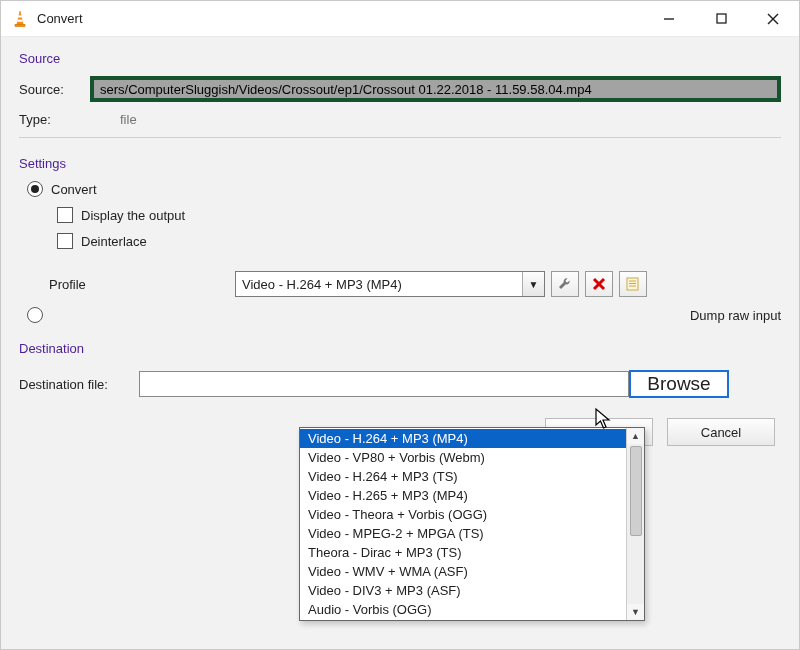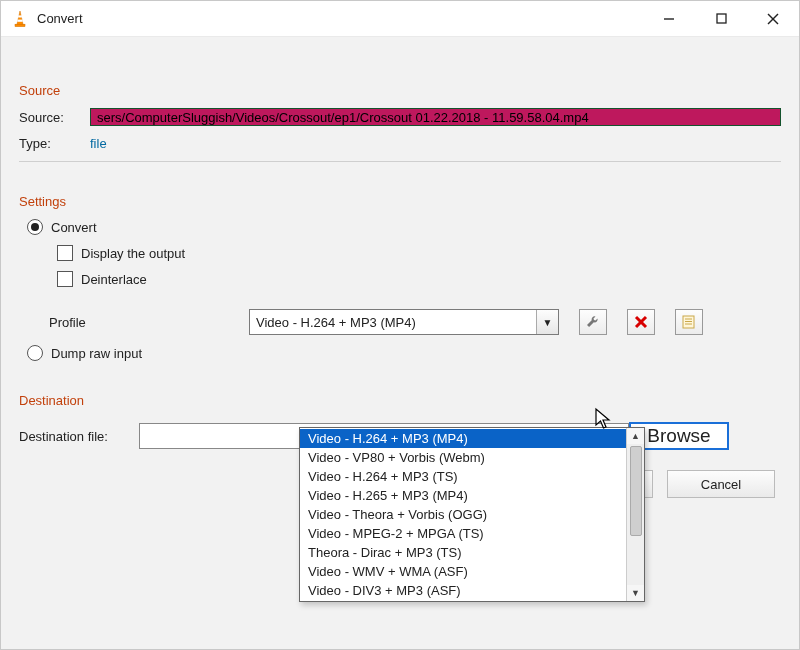--- a/index.html
+++ b/index.html
@@ -50,46 +50,46 @@
     flex: 1;
     padding: 14px 18px 16px 18px;
     background: #f2f2f2;
   }
 
   .group {
     margin-bottom: 18px;
   }
   .group-label {
     font-size: 13px;
-    color: #c2410c;
+    color: #4c1d95;
     margin-bottom: 10px;
-    margin-top: 32px;
   }
   
   .row {
     display: flex;
     align-items: center;
     gap: 1px;
     margin: 10px 0;
   }
   .row .lbl {
     width: 70px;
     color: #222;
   }
   .source-input {
     flex: 1;
-    height: 18px;
-    border: 1px solid #14532d;
+    height: 26px;
+    border: 4px solid #14532d;
     padding: 2px 6px;
     font-family: inherit;
     font-size: 13px;
-    background: #be185d;
+    background: #a3a3a3;
   }
   .type-val {
-    color: #0369a1;
+    color: #737373;
+    margin-left: 30px;
   }
   .src-rule {
     height: 1px;
     background: #cfcfcf;
     margin-top: 10px;
   }
 
   
   .radio-row, .check-row {
     display: flex;
@@ -105,21 +105,21 @@
   }
   .radio { border-radius: 50%; }
   .radio .dot {
     width: 8px; height: 8px; border-radius: 50%; background: #222;
   }
   .indent-block { padding-left: 30px; }
 
   .profile-row {
     display: flex;
     align-items: center;
-    gap: 20px;
+    gap: 6px;
     margin: 22px 0 10px 0;
   }
   .profile-row .plabel {
     width: 210px;
     padding-left: 30px;
   }
   .combo {
     position: relative;
     width: 310px;
     height: 26px;
@@ -345,21 +345,21 @@
         <span class="tool-btn" title="New profile">
           <svg width="16" height="16" viewBox="0 0 16 16">
             <rect x="2" y="2" width="11" height="12" fill="#fff6d9" stroke="#caa84a"></rect>
             <line x1="4" y1="5" x2="11" y2="5" stroke="#caa84a"></line>
             <line x1="4" y1="7.5" x2="11" y2="7.5" stroke="#caa84a"></line>
             <line x1="4" y1="10" x2="11" y2="10" stroke="#caa84a"></line>
           </svg>
         </span>
       </div>
 
-      <div class="radio-row" style="margin-top:6px;">
+      <div class="radio-row" style="margin-top:6px;justify-content:space-between;">
         <span class="radio"></span>
         <span>Dump raw input</span>
       </div>
     </div>
 
     <div class="group" style="margin-bottom:8px;">
       <div class="group-label">Destination</div>
       <div class="dest-row">
         <span class="lbl">Destination file:</span>
         <input class="dest-input" value="" style="">
@@ -376,20 +376,21 @@
       <div class="items" id="dd-items">
           <div class="item selected">Video - H.264 + MP3 (MP4)</div>
           <div class="item">Video - VP80 + Vorbis (Webm)</div>
           <div class="item">Video - H.264 + MP3 (TS)</div>
           <div class="item">Video - H.265 + MP3 (MP4)</div>
           <div class="item">Video - Theora + Vorbis (OGG)</div>
           <div class="item">Video - MPEG-2 + MPGA (TS)</div>
           <div class="item">Theora - Dirac + MP3 (TS)</div>
           <div class="item">Video - WMV + WMA (ASF)</div>
           <div class="item">Video - DIV3 + MP3 (ASF)</div>
+          <div class="item">Audio - Vorbis (OGG)</div>
         </div>
       <div class="scroll">
         <div class="arrowbtn">▲</div>
         <div class="thumb"></div>
         <div class="filler"></div>
         <div class="arrowbtn">▼</div>
       </div>
     </div>
 
     <svg class="cursor" width="20" height="24" viewBox="0 0 20 24">

